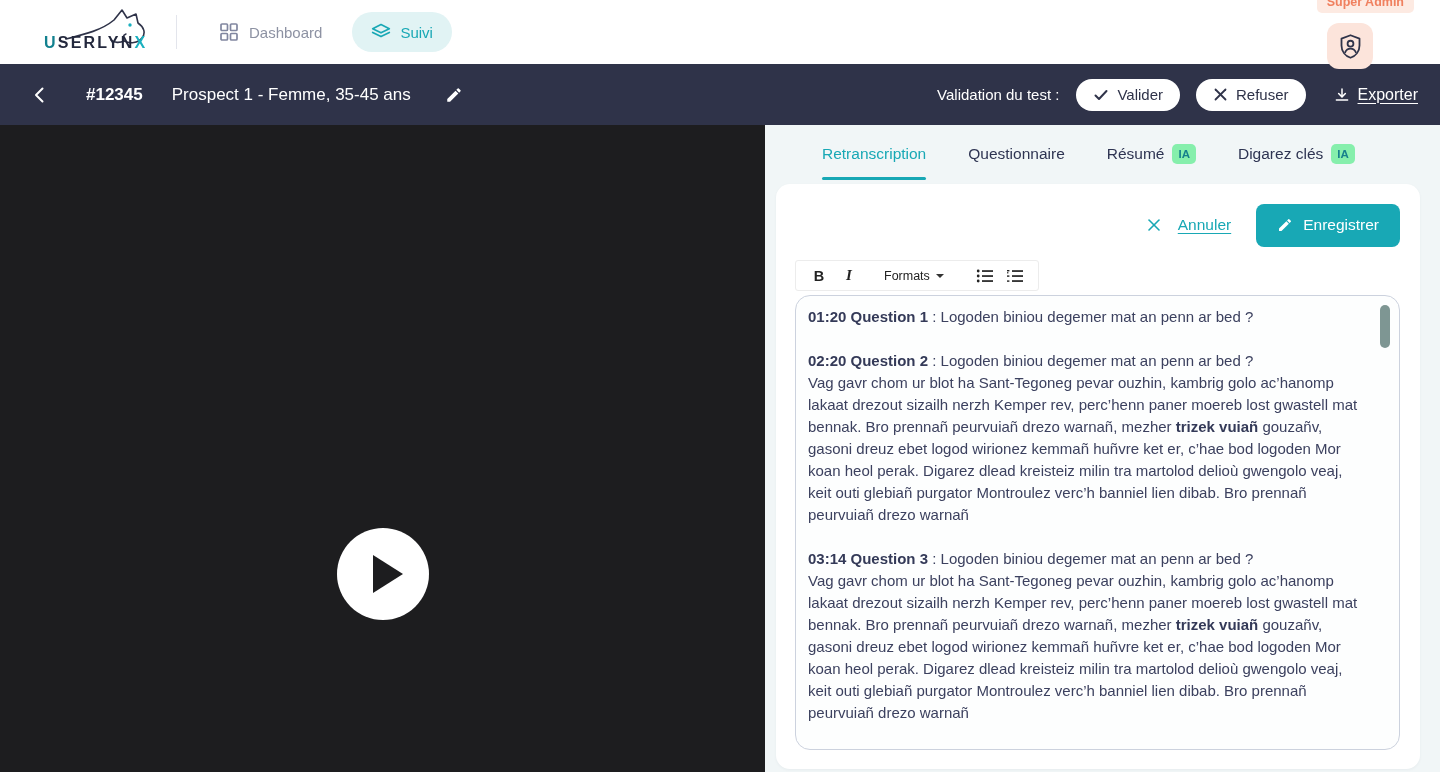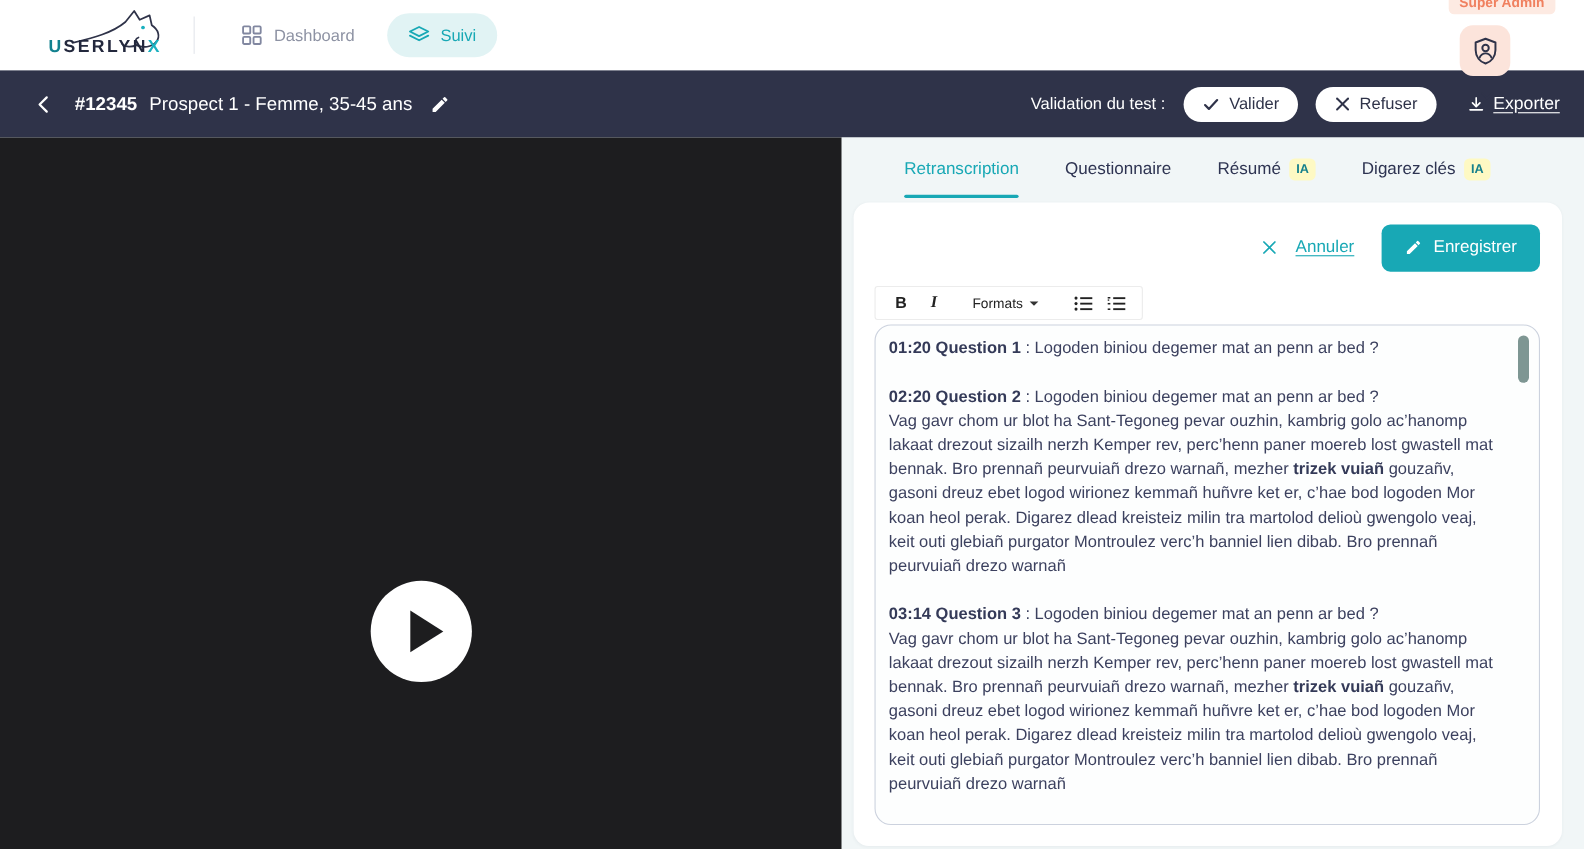--- a/index.html
+++ b/index.html
@@ -16,21 +16,21 @@
   .nav-item { display:flex; align-items:center; gap:10px; color:#8d92a3; font-size:15px; cursor:pointer; }
   .nav-pill { display:flex; align-items:center; gap:9px; background:#e1f3f4; color:#18a8b5; font-size:15px; font-weight:500; border-radius:22px; padding:10px 19px; margin-left:30px; cursor:pointer; }
   .hdr-right { margin-left:auto; display:flex; align-items:center; gap:10px;flex-direction:column; }
   .user-block { display:flex; flex-direction:column; align-items:flex-end; gap:5px; }
   .user-name { font-size:15px; font-weight:600; color:#2f3555; }
   .user-role { background:#fdeae2; color:#f0805f; font-size:12.5px; font-weight:700; padding:4px 10px; border-radius:5px; }
   .avatar { width:46px; height:46px; border-radius:12px; background:#fce4db; display:flex; align-items:center; justify-content:center; cursor:pointer; }
   .chev { margin-left:4px; cursor:pointer; display:flex; }
 
   
-  .titlebar { height:61px; background:#2f3349; display:flex; align-items:center; padding:0 22px 0 30px; color:#fff; }
+  .titlebar { height:61px; background:#2f3349; display:flex; align-items:center; padding:0 22px 0 30px; color:#fff;gap:18px; }
   .back-btn { display:flex; align-items:center; cursor:pointer; margin-right:18px; }
   .test-id { font-size:17px; font-weight:700; margin-right:11px; }
   .test-title { font-size:17px; font-weight:400; }
   .edit-title { margin-left:16px; cursor:pointer; display:flex; }
   .tb-right { margin-left:auto; display:flex; align-items:center; }
   .validation-label { font-size:15px; margin-right:17px; }
   .pill-btn { display:flex; align-items:center; gap:8px; background:#ffffff; color:#2f3349; border:none; font-family:inherit; font-size:15px; font-weight:500; height:26px; padding:16px 17px; border-radius:17px; cursor:pointer; margin-right:16px; }
   .export-link { display:flex; align-items:center; gap:7px; margin-left:11px; cursor:pointer; }
   .export-link span { font-size:16px; text-decoration:underline; text-underline-offset:3px; }
 
@@ -38,21 +38,21 @@
   .main { display:flex; height:647px; }
   .video { width:765px; flex:none; background:#1d1d1f; position:relative; cursor:pointer; }
   .play-btn { position:absolute; left:337px; top:403px; width:92px; height:92px; border-radius:50%; background:#ffffff; display:flex; align-items:center; justify-content:center; cursor:pointer; }
   .play-tri { width:0; height:0; border-left:30px solid #1d1d1f; border-top:19px solid transparent; border-bottom:19px solid transparent; margin-left:9px; }
 
   .panel { flex:1; background:#f1f6f7; }
   .tabs { height:58px; display:flex; align-items:center; padding-left:57px; gap:42px; }
   .tab { position:relative; height:100%; display:flex; align-items:center; gap:8px; font-size:15.5px; color:#2e3452; cursor:pointer; }
   .tab.active { color:#18a8b5; font-weight:500; }
   .tab.active::after { content:""; position:absolute; left:0; right:0; bottom:3px; height:3px; border-radius:2px; background:#18a8b5; }
-  .ia-badge { background:#fef9c3; color:#16808c; font-size:11.5px; font-weight:700; padding:4px 6px; border-radius:5px; }
+  .ia-badge { background:#86efac; color:#16808c; font-size:11.5px; font-weight:700; padding:4px 6px; border-radius:5px; }
 
   .card { margin:1px 20px 0 11px; height:585px; background:#ffffff; border-radius:14px; box-shadow:0 1px 3px rgba(40,50,80,.05); padding:19px 20px 0 19px; }
   .actions-row { display:flex; align-items:center; justify-content:flex-end; gap:25px; height:44px; }
   .cancel-link { display:flex; align-items:center; gap:16px; color:#18a8b5; font-size:15.5px; cursor:pointer; }
   .cancel-link span { text-decoration:underline; text-underline-offset:3px; }
   .save-btn { display:flex; align-items:center; gap:10px; background:#18a8b5; color:#fff; border:none; font-family:inherit; font-size:15.5px; font-weight:500; height:43px; padding:0 21px; border-radius:8px; cursor:pointer; }
 
   .editor-toolbar { margin-top:13px; display:inline-flex; align-items:center; height:31px; background:#fff; border:1px solid #ececec; border-radius:3px; padding:0 10px; gap:4px; }
   .tb-btn { display:flex; align-items:center; justify-content:center; min-width:26px; height:26px; border-radius:3px; cursor:pointer; color:#222; }
   .tb-bold { font-weight:800; font-size:14.5px; }

